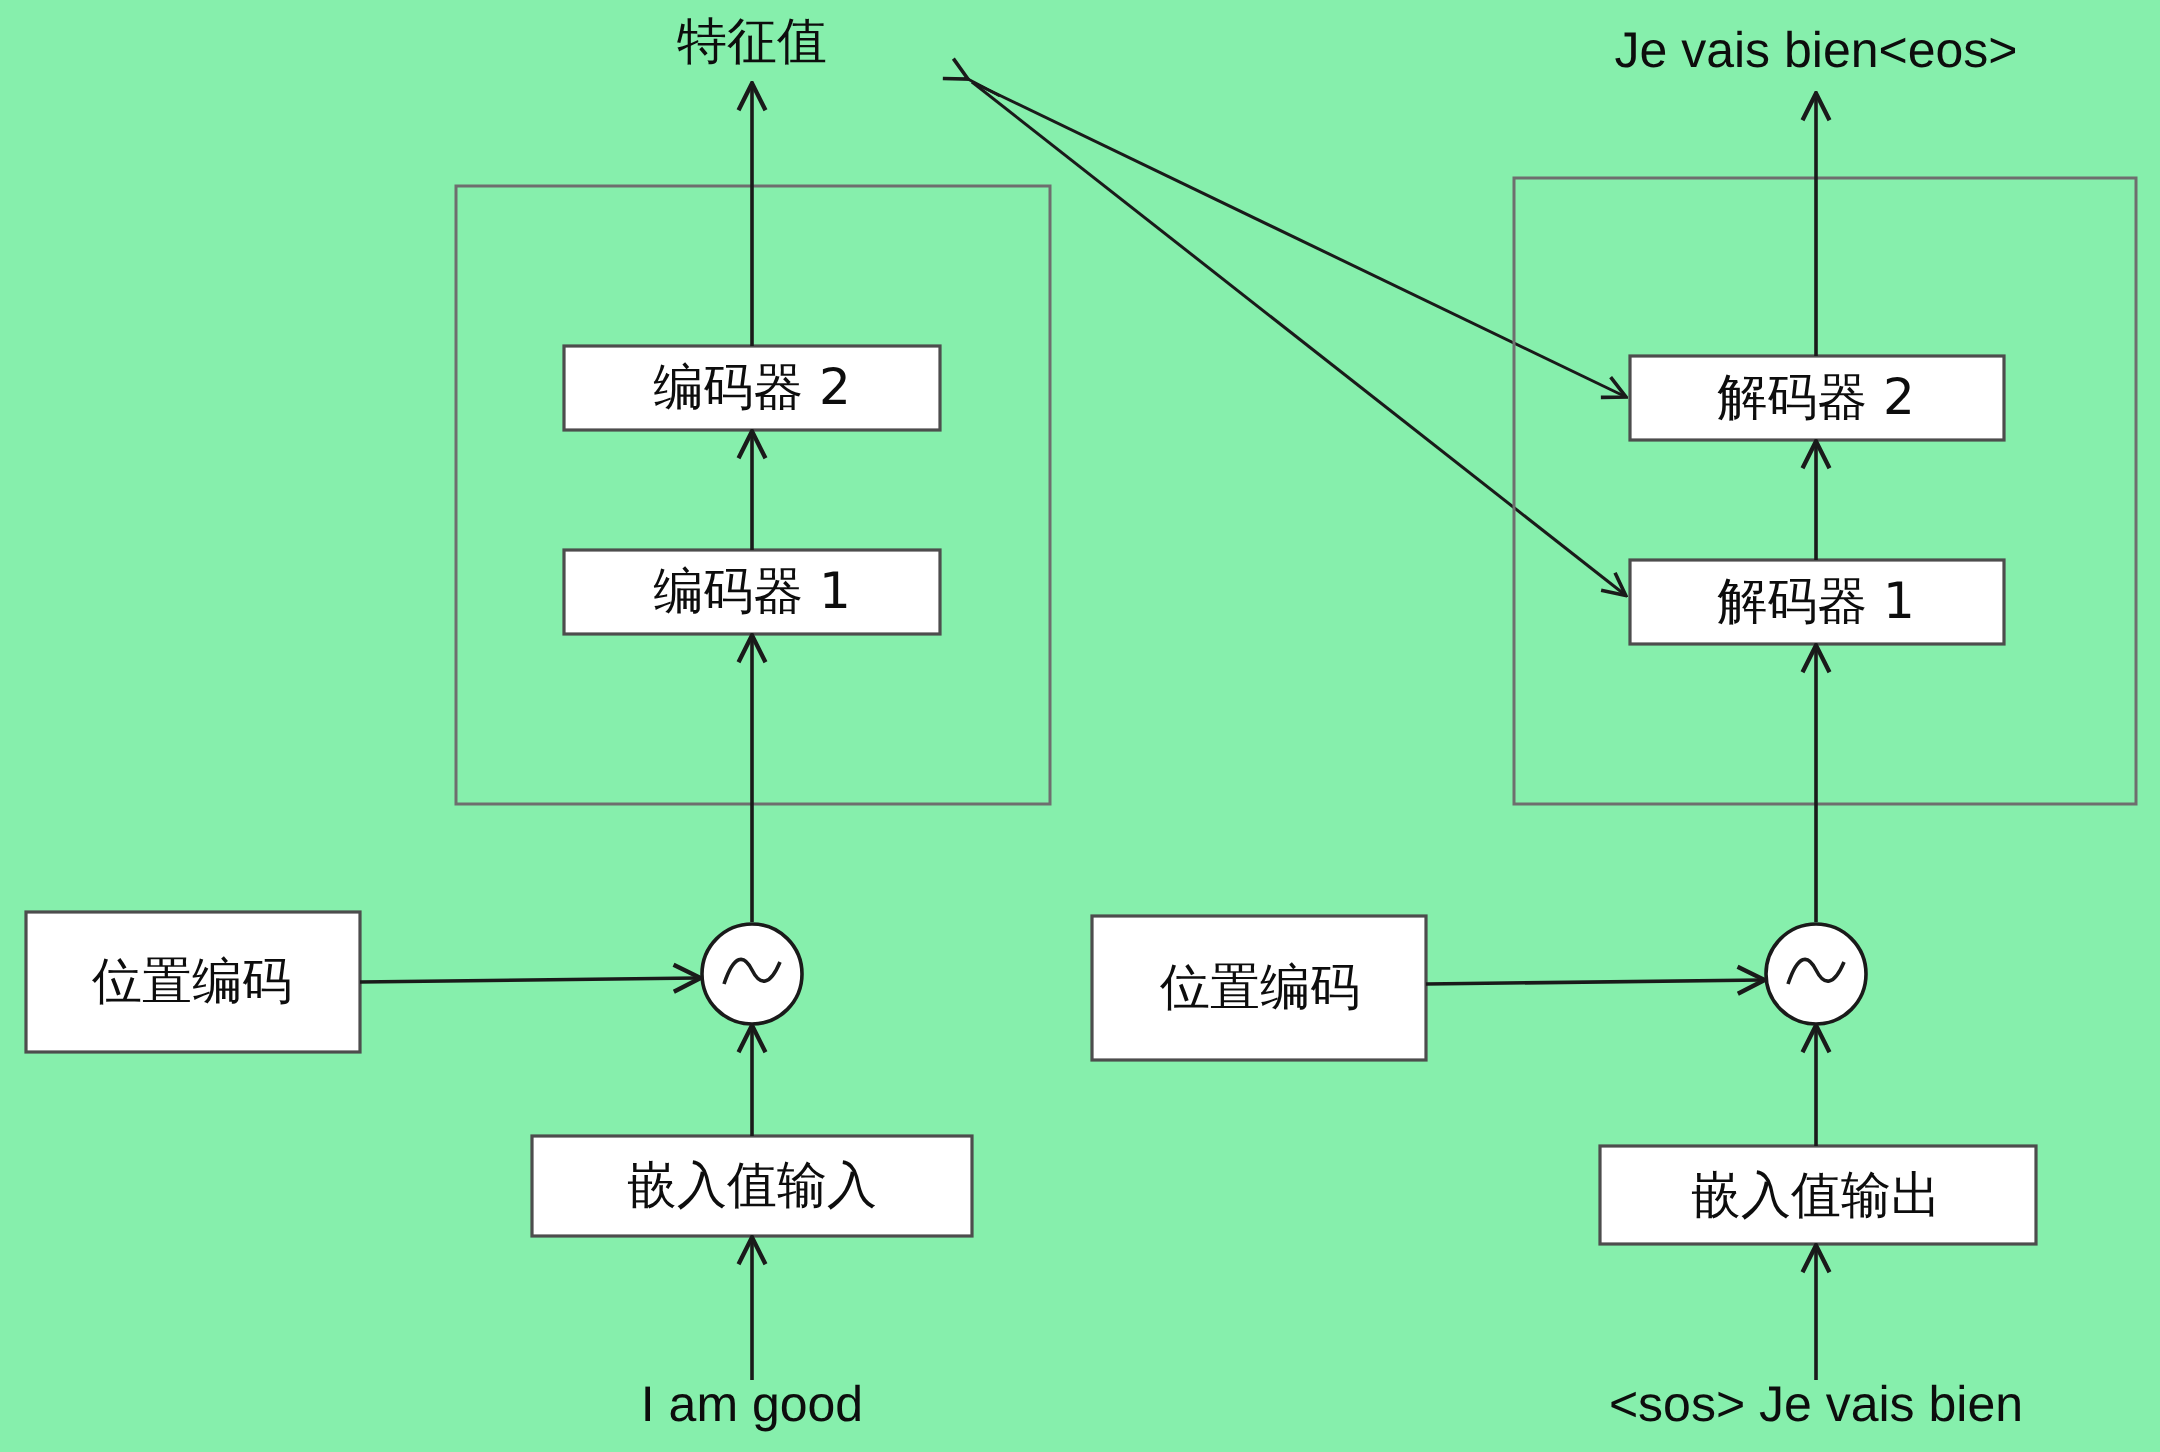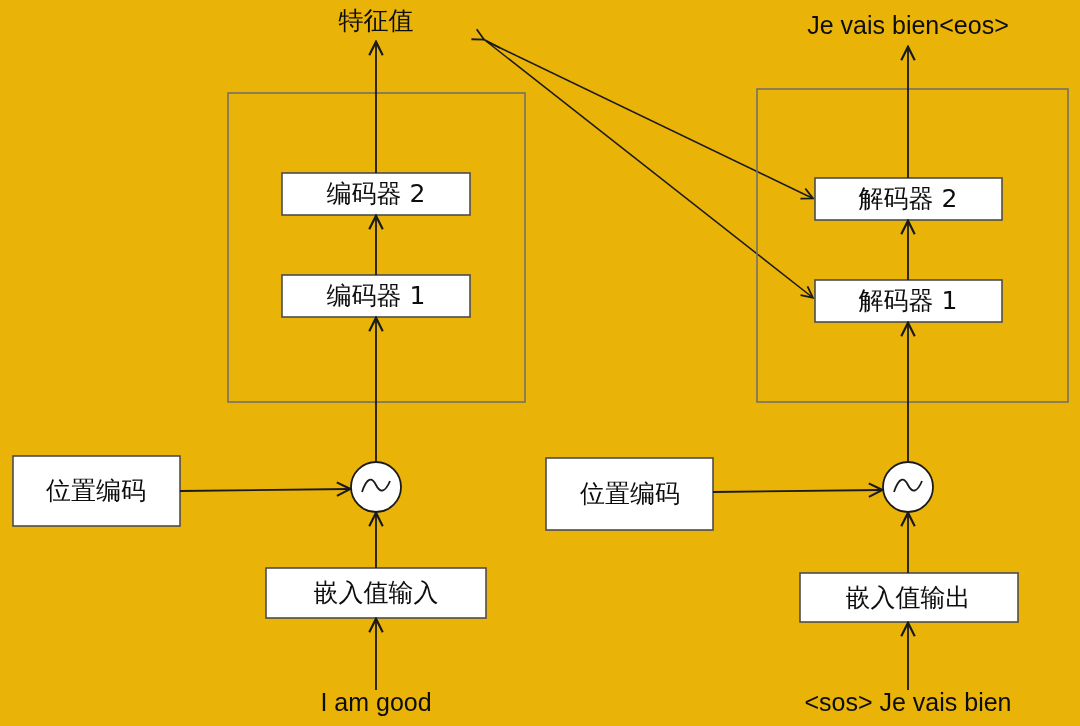--- a/index.html
+++ b/index.html
@@ -4,21 +4,21 @@
 <style>
   html, body {
     margin: 0;
     padding: 0;
     background: #ffffff;
   }
   #canvas {
     position: relative;
     width: 1080px;
     height: 726px;
-    background: #eab308;
+    background: #86efac;
     font-family: "Liberation Sans", "DejaVu Sans", sans-serif;
     overflow: hidden;
   }
   svg.diagram {
     position: absolute;
     top: 0;
     left: 0;
     width: 1080px;
     height: 726px;
   }

